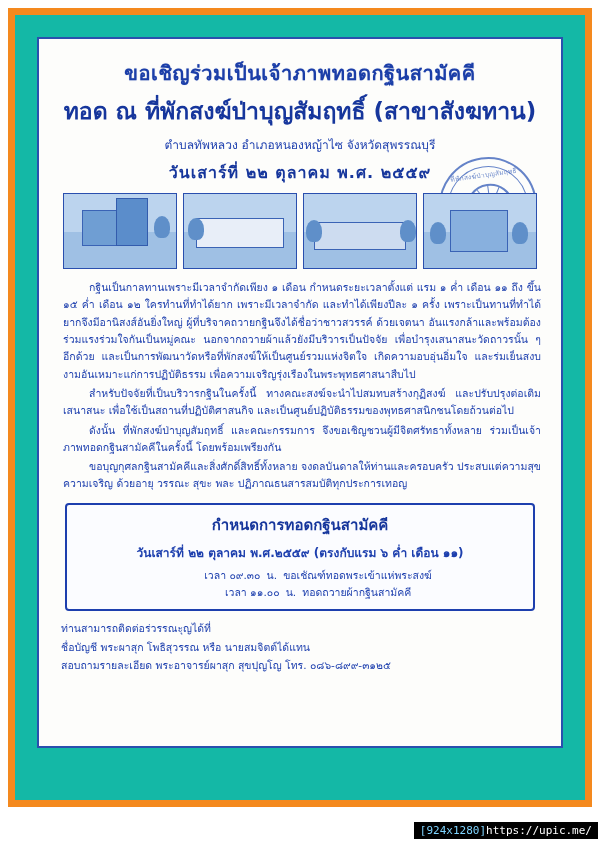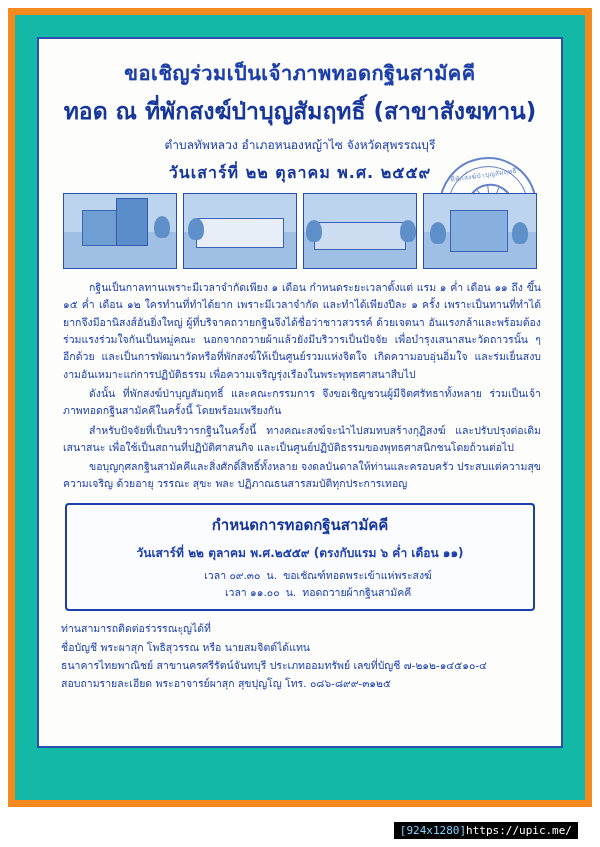--- a/index.html
+++ b/index.html
@@ -200,21 +200,21 @@
   }
   .seal .spoke {
     position: absolute;
     left: 50%; top: 0; bottom: 0;
     width: 1px; margin-left: -0.5px;
     background: #2b55b5;
   }
   
   .url-badge {
     position: absolute;
-    right: 22px;
+    right: 2px;
     bottom: 8px;
     background: #000000;
     color: #ffffff;
     font-family: "DejaVu Sans Mono", monospace;
     font-size: 11px;
     padding: 2px 6px;
     letter-spacing: 0;
   }
   .url-badge .dim { color: #7fd4ff; }
 </style>
@@ -270,22 +270,22 @@
             <div class="ph-sky"></div>
               <div class="ph-ground"></div>
             <div class="ph-bld"></div>
             <div class="ph-tree" style="left:6px; bottom:24px;"></div>
             <div class="ph-tree" style="left:88px; bottom:24px;"></div>
           </div>
         </div>
 
         <div class="body">
           <p>กฐินเป็นกาลทานเพราะมีเวลาจำกัดเพียง ๑ เดือน กำหนดระยะเวลาตั้งแต่ แรม ๑ ค่ำ เดือน ๑๑ ถึง ขึ้น ๑๕ ค่ำ เดือน ๑๒ ใครทำนที่ทำได้ยาก เพราะมีเวลาจำกัด และทำได้เพียงปีละ ๑ ครั้ง เพราะเป็นทานที่ทำได้ยากจึงมีอานิสงส์อันยิ่งใหญ่ ผู้ที่บริจาคถวายกฐินจึงได้ชื่อว่าชาวสวรรค์ ด้วยเจตนา อันแรงกล้าและพร้อมต้อง ร่วมแรงร่วมใจกันเป็นหมู่คณะ นอกจากถวายผ้าแล้วยังมีบริวารเป็นปัจจัย เพื่อบำรุงเสนาสนะวัดถาวรนั้น ๆ อีกด้วย และเป็นการพัฒนาวัดหรือที่พักสงฆ์ให้เป็นศูนย์รวมแห่งจิตใจ เกิดความอบอุ่นอิ่มใจ และร่มเย็นสงบงามอันเหมาะแก่การปฏิบัติธรรม เพื่อความเจริญรุ่งเรืองในพระพุทธศาสนาสืบไป</p>
+          <p>สำหรับปัจจัยที่เป็นบริวารกฐินในครั้งนี้ ทางคณะสงฆ์จะนำไปสมทบสร้างกุฏิสงฆ์ และปรับปรุงต่อเติมเสนาสนะ เพื่อใช้เป็นสถานที่ปฏิบัติศาสนกิจ และเป็นศูนย์ปฏิบัติธรรมของพุทธศาสนิกชนโดยถ้วนต่อไป</p>
           <p>ดังนั้น ที่พักสงฆ์ป่าบุญสัมฤทธิ์ และคณะกรรมการ จึงขอเชิญชวนผู้มีจิตศรัทธาทั้งหลาย ร่วมเป็นเจ้าภาพทอดกฐินสามัคคีในครั้งนี้ โดยพร้อมเพรียงกัน</p>
-          <p>สำหรับปัจจัยที่เป็นบริวารกฐินในครั้งนี้ ทางคณะสงฆ์จะนำไปสมทบสร้างกุฏิสงฆ์ และปรับปรุงต่อเติมเสนาสนะ เพื่อใช้เป็นสถานที่ปฏิบัติศาสนกิจ และเป็นศูนย์ปฏิบัติธรรมของพุทธศาสนิกชนโดยถ้วนต่อไป</p>
           <p>ขอบุญกุศลกฐินสามัคคีและสิ่งศักดิ์สิทธิ์ทั้งหลาย จงดลบันดาลให้ท่านและครอบครัว ประสบแต่ความสุข ความเจริญ ด้วยอายุ วรรณะ สุขะ พละ ปฏิภาณธนสารสมบัติทุกประการเทอญ</p>
         </div>
 
         <div class="schedule">
           <div class="sched-title">กำหนดการทอดกฐินสามัคคี</div>
           <div class="sched-date">วันเสาร์ที่ ๒๒ ตุลาคม พ.ศ.๒๕๕๙ (ตรงกับแรม ๖ ค่ำ เดือน ๑๑)</div>
           <div class="sched-row">
             <span class="t">เวลา</span>
             <span>๐๙.๓๐</span>
             <span class="n">น.</span>
@@ -295,21 +295,20 @@
             <span class="t">เวลา</span>
             <span>๑๑.๐๐</span>
             <span class="n">น.</span>
             <span>ทอดถวายผ้ากฐินสามัคคี</span>
           </div>
         </div>
 
         <div class="foot">
           <div>ท่านสามารถติดต่อร่วรรณะุญได้ที่</div>
           <div>ชื่อบัญชี    พระผาสุก โพธิสุวรรณ หรือ นายสมจิตต์ได้แทน</div>
-          <div>ธนาคารไทยพาณิชย์  สาขานครศรีรัตน์จันทบุรี  ประเภทออมทรัพย์  เลขที่บัญชี ๗-๒๑๒-๑๔๕๑๐-๔</div>
           <div>สอบถามรายละเอียด    พระอาจารย์ผาสุก สุขปุญโญ  โทร. ๐๘๖-๘๙๙-๓๑๒๕</div>
         </div>
 
       </div>
     </div>
   </div>
 
   <div class="url-badge">
     <span class="dim">[924x1280]</span><span>https://upic.me/</span>
   </div>

